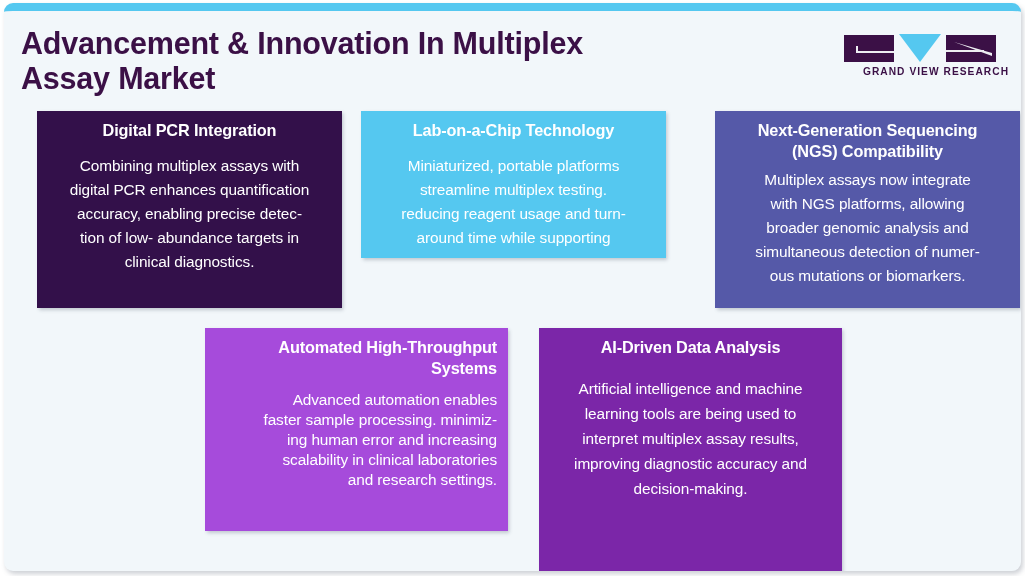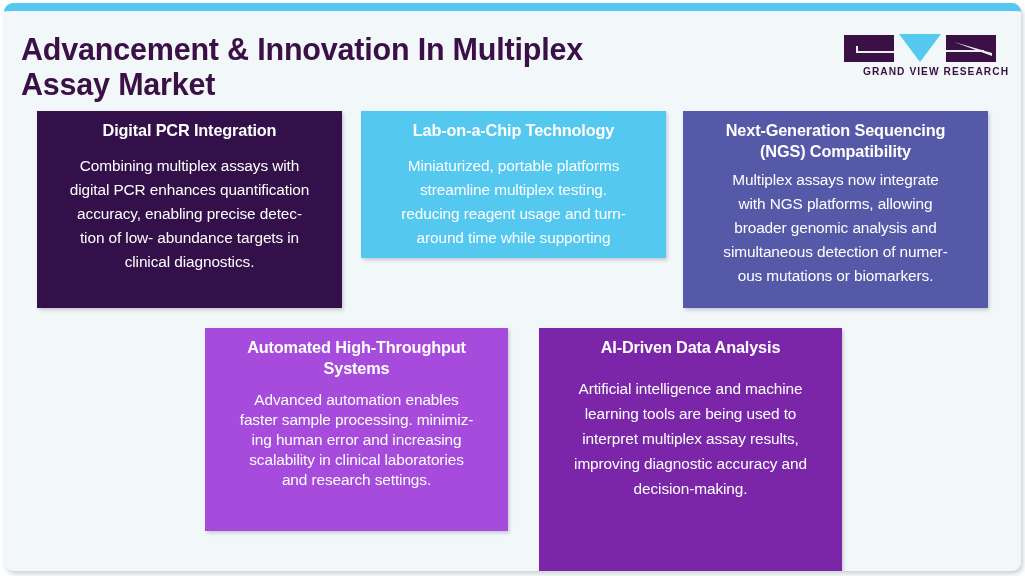--- a/index.html
+++ b/index.html
@@ -41,21 +41,21 @@
   #header {
     position: absolute;
     left: 0; top: 0;
     width: 1017px;
     height: 96px;
   }
 
   #page-title {
     position: absolute;
     left: 17px;
-    top: 21px;
+    top: 15px;
     width: 640px;
     color: #3B1046;
     font-family: "Liberation Sans Narrow", "Liberation Sans", sans-serif;
     font-size: 30.5px;
     font-weight: bold;
     line-height: 35px;
     letter-spacing: -0.2px;
     white-space: pre-line;
   }
 
@@ -148,21 +148,21 @@
     font-size: 15.4px;
     font-weight: normal;
     line-height: 24px;
     letter-spacing: -0.1px;
     white-space: pre-line;
   }
 
   
   #card-0 { left: 33px;  top: 100px; width: 305px; height: 197px; }
   #card-1 { left: 357px; top: 100px; width: 305px; height: 147px; }
-  #card-2 { left: 679px; top: 100px; width: 305px; height: 197px; }
+  #card-2 { left: 711px; top: 100px; width: 305px; height: 197px; }
   #card-3 { left: 201px; top: 317px; width: 303px; height: 203px; }
   #card-4 { left: 525px; top: 317px; width: 303px; height: 253px; margin-left: 10px; }
 
   #card-1 .card-title { margin-bottom: 13px; }
   #card-2 .card-title { margin-bottom: 6px; }
   #card-3 .card-title { margin-bottom: 11px; }
   #card-4 .card-title { margin-bottom: 18px; }
   #card-4 .card-body  { line-height: 25px; }
   #card-3 .card-body  { line-height: 20px; }
 </style>
@@ -220,21 +220,21 @@
     <div class="card" id="card-2" style="background: rgb(85, 89, 168);">
       <div class="card-title">Next-Generation Sequencing
 (NGS) Compatibility</div>
       <div class="card-body">Multiplex assays now integrate
 with NGS platforms, allowing
 broader genomic analysis and
 simultaneous detection of numer-
 ous mutations or biomarkers.</div>
     </div>
 
-    <div class="card" id="card-3" style="background: rgb(166, 75, 219);">
+    <div class="card" id="card-3" style="background: rgb(166, 75, 219); text-align: right;">
       <div class="card-title">Automated High-Throughput
 Systems</div>
       <div class="card-body">Advanced automation enables
 faster sample processing. minimiz-
 ing human error and increasing
 scalability in clinical laboratories
 and research settings.</div>
     </div>
 
     <div class="card" id="card-4" style="background: rgb(123, 38, 168);">

